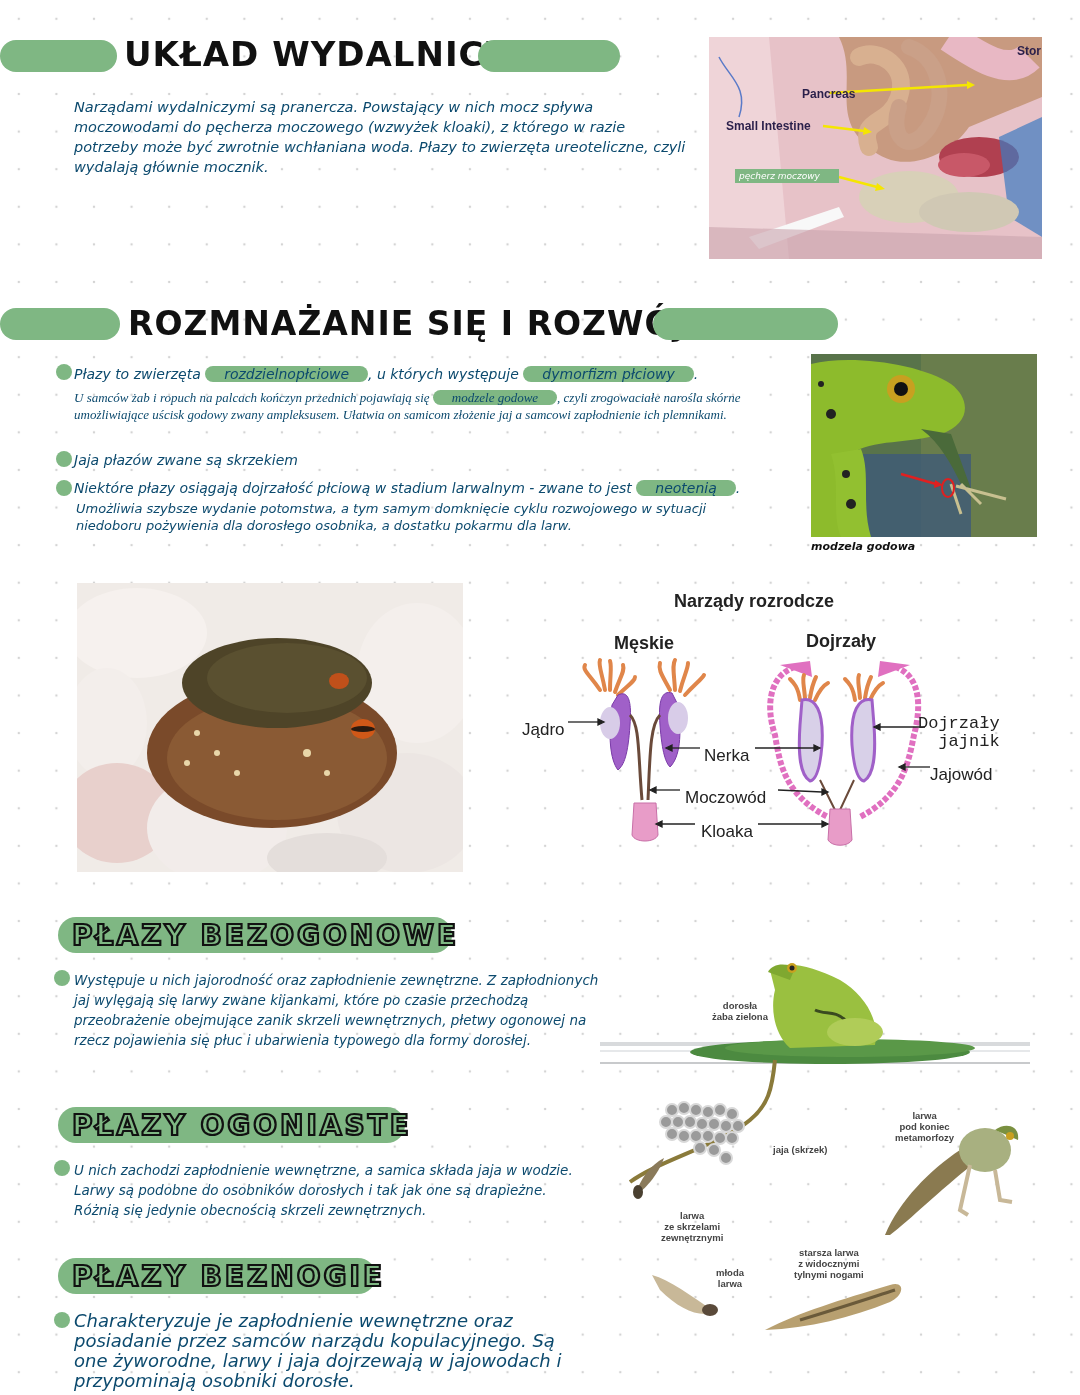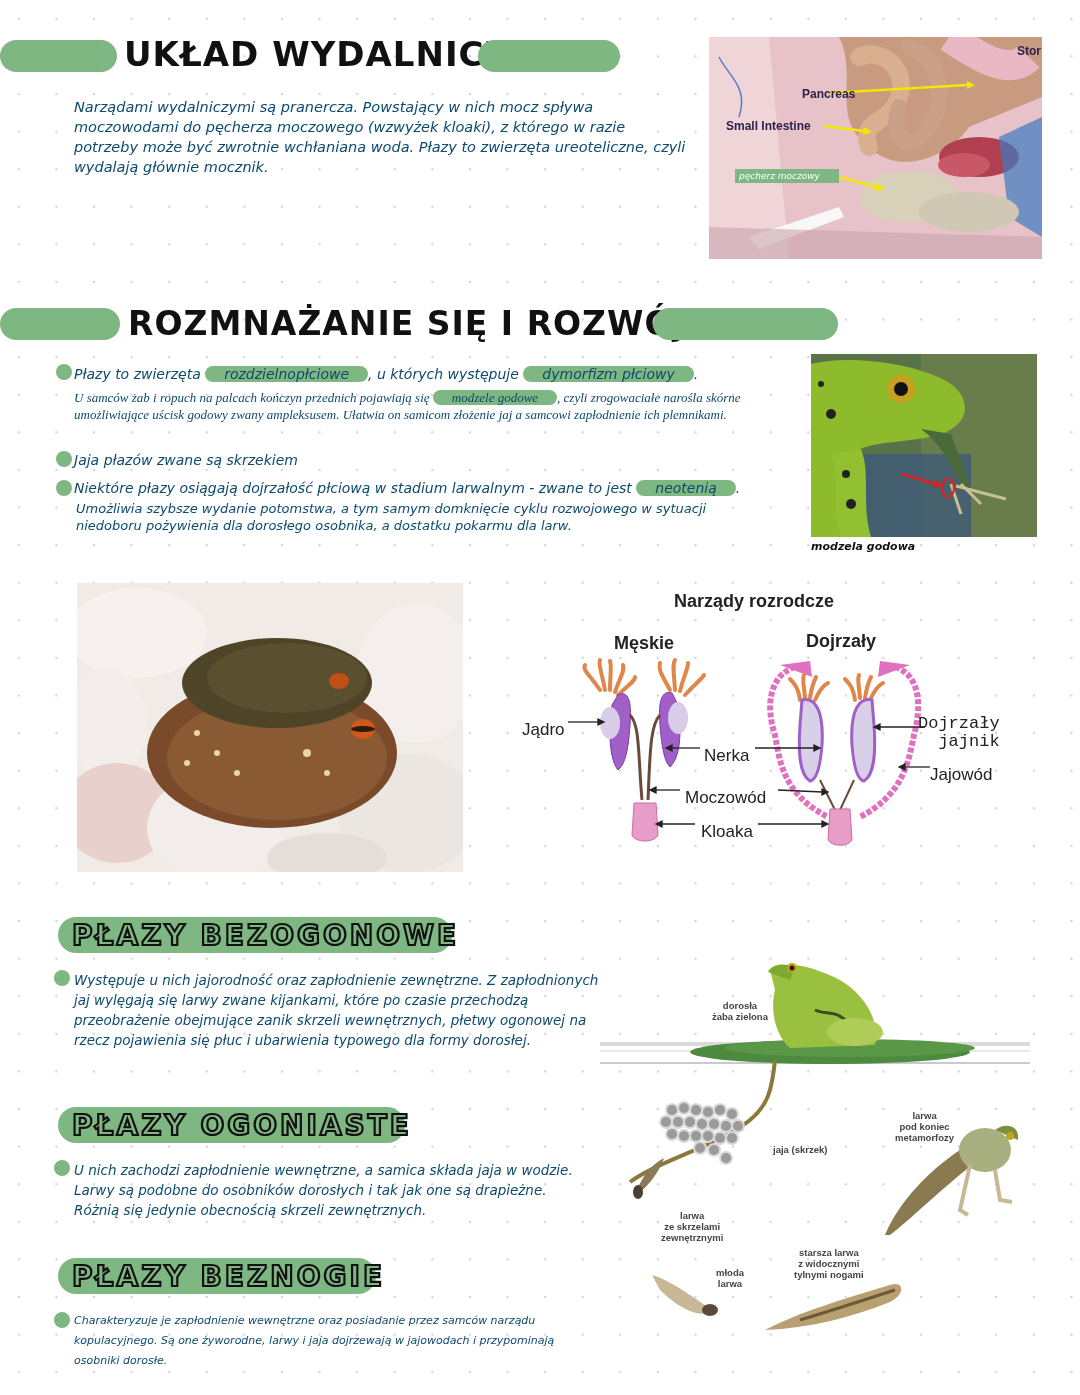--- a/index.html
+++ b/index.html
@@ -274,21 +274,21 @@
 <div class="outline-title" style="left:58px;top:917px;width:394px;">PŁAZY BEZOGONOWE</div>
 <div class="bullet-dot" style="left:54px;top:970px;"></div>
 <div class="hand" style="left:74px;top:970px;width:525px;font-size:13.5px;line-height:20px;">Występuje u nich jajorodność oraz zapłodnienie zewnętrzne. Z zapłodnionych jaj wylęgają się larwy zwane kijankami, które po czasie przechodzą przeobrażenie obejmujące zanik skrzeli wewnętrznych, płetwy ogonowej na rzecz pojawienia się płuc i ubarwienia typowego dla formy dorosłej.</div>
 
 <div class="outline-title" style="left:58px;top:1107px;width:347px;">PŁAZY OGONIASTE</div>
 <div class="bullet-dot" style="left:54px;top:1160px;"></div>
 <div class="hand" style="left:74px;top:1160px;width:500px;font-size:13.5px;line-height:20px;font-style:italic;">U nich zachodzi zapłodnienie wewnętrzne, a samica składa jaja w wodzie. Larwy są podobne do osobników dorosłych i tak jak one są drapieżne. Różnią się jedynie obecnością skrzeli zewnętrznych.</div>
 
 <div class="outline-title" style="left:58px;top:1258px;width:318px;">PŁAZY BEZNOGIE</div>
 <div class="bullet-dot" style="left:54px;top:1312px;"></div>
-<div class="hand" style="left:74px;top:1311px;width:510px;font-size:11px;line-height:20px;">Charakteryzuje je zapłodnienie wewnętrzne oraz posiadanie przez samców narządu kopulacyjnego. Są one żyworodne, larwy i jaja dojrzewają w jajowodach i przypominają osobniki dorosłe.</div>
+<div class="hand" style="left:74px;top:1311px;width:510px;font-size:18px;line-height:20px;">Charakteryzuje je zapłodnienie wewnętrzne oraz posiadanie przez samców narządu kopulacyjnego. Są one żyworodne, larwy i jaja dojrzewają w jajowodach i przypominają osobniki dorosłe.</div>
 
 <div style="position:absolute;left:600px;top:950px;width:440px;height:400px;">
   <svg width="440" height="400" viewBox="0 0 440 400">
 
     <rect x="0" y="92" width="430" height="4" fill="#d8dadc"></rect>
     <rect x="0" y="100" width="430" height="2" fill="#e6e8ea"></rect>
     <rect x="0" y="112" width="430" height="2" fill="#c8cacc"></rect>
 
     <ellipse cx="230" cy="102" rx="140" ry="12" fill="#4c8a40"></ellipse>
     <ellipse cx="250" cy="98" rx="125" ry="9" fill="#5a9848"></ellipse>

